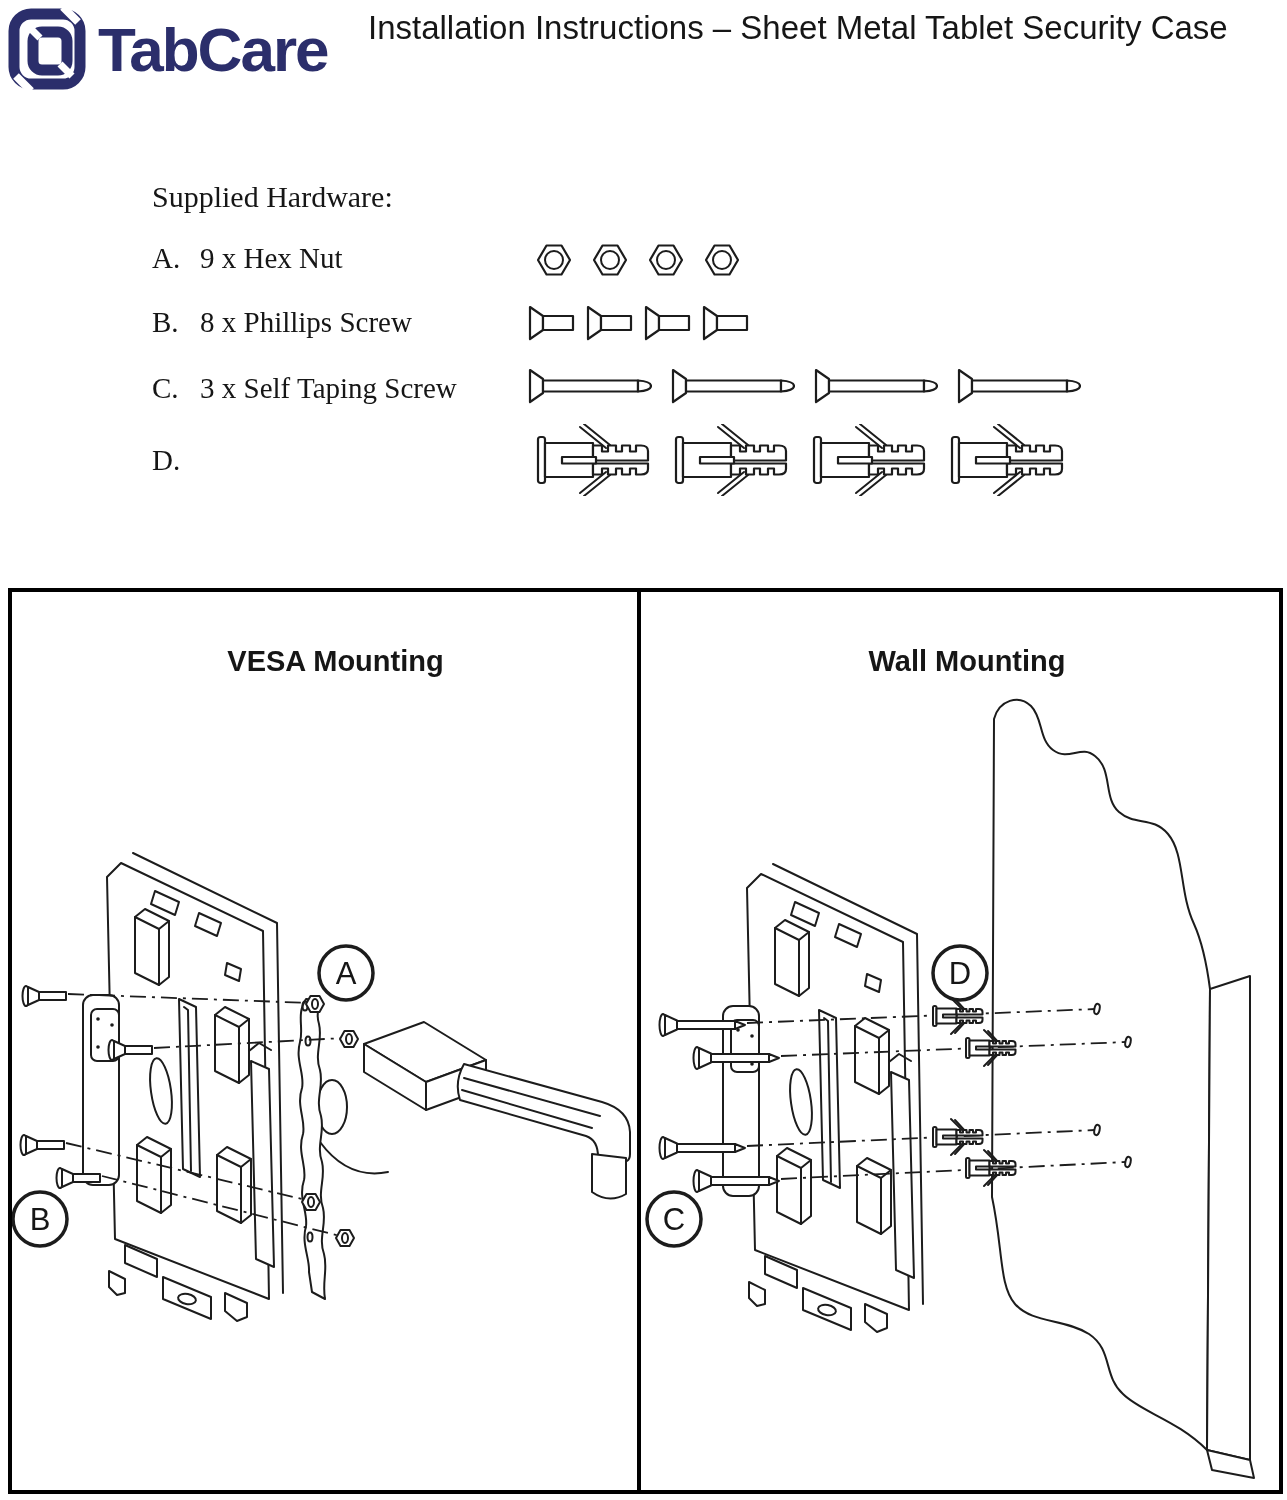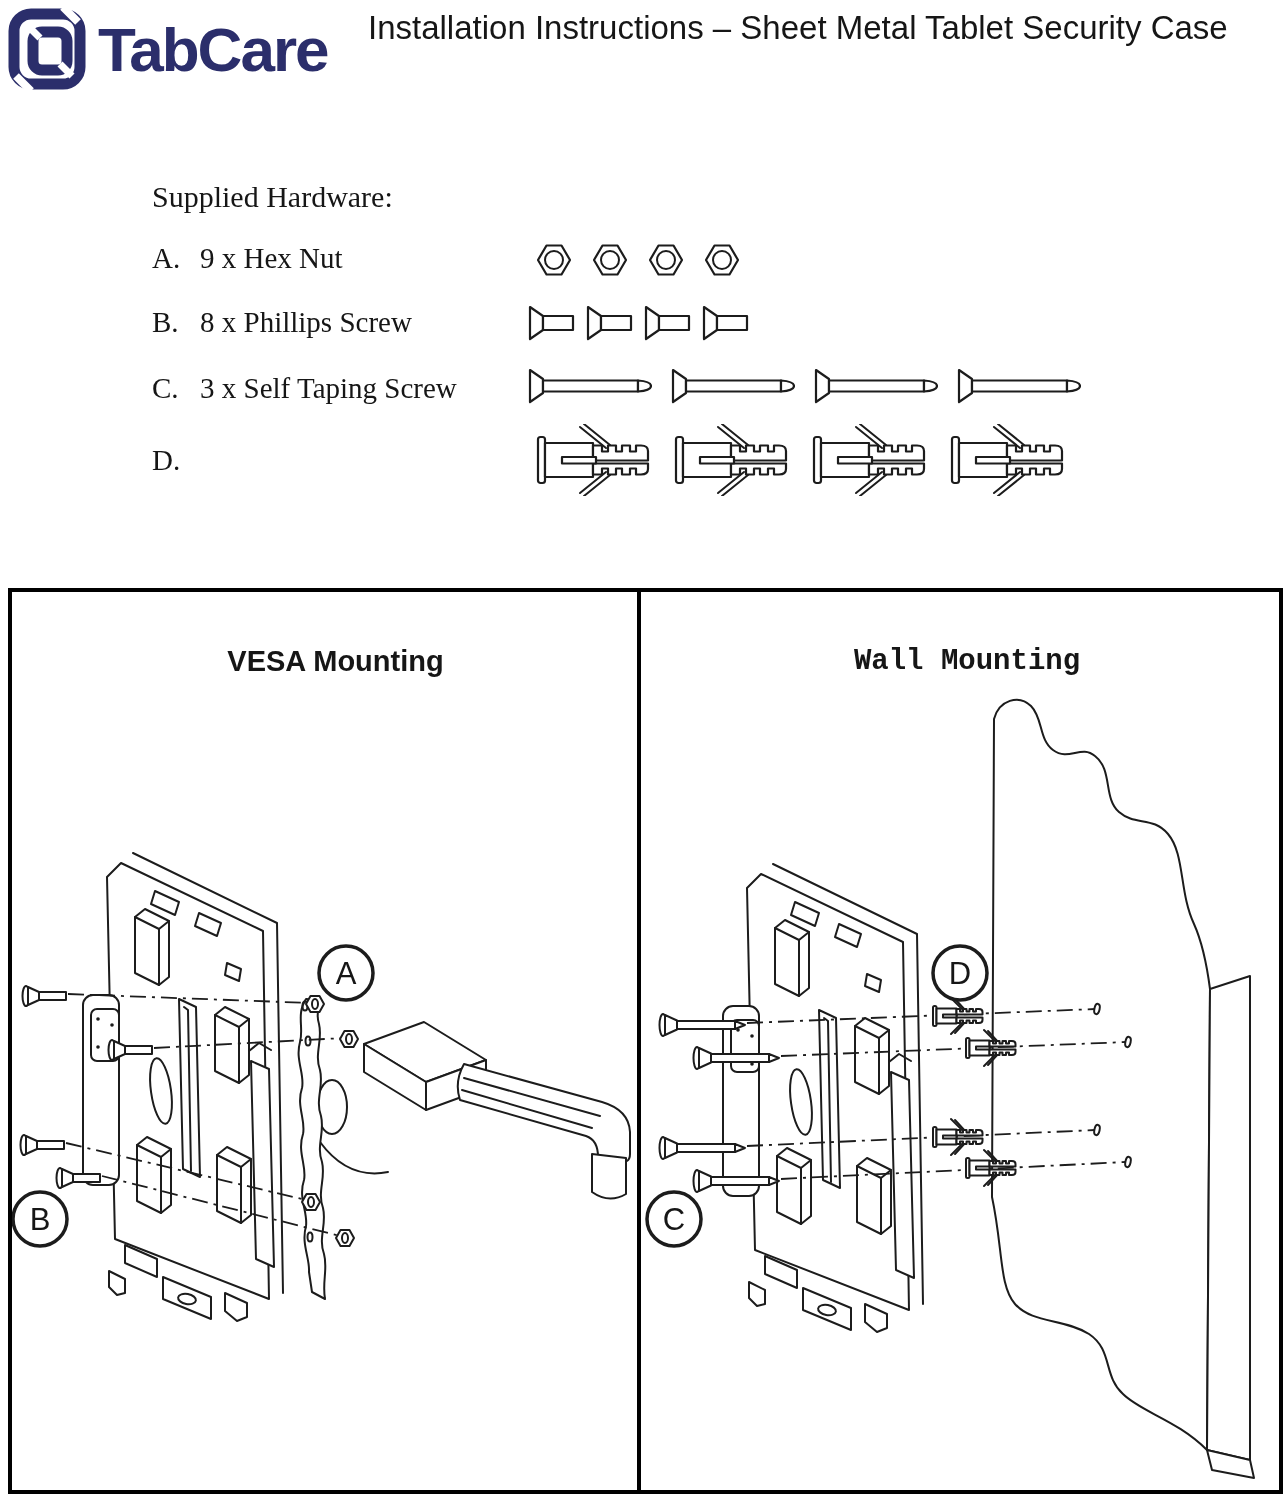--- a/index.html
+++ b/index.html
@@ -13,21 +13,21 @@
   .hw{position:absolute;left:0;top:160px;width:1069px;height:380px;font-family:Liberation Serif, serif;}
   .hw-heading{position:absolute;left:152px;top:20px;font-size:30px;color:#161616;}
   .hw-row{position:absolute;left:152px;font-size:29px;color:#161616;display:flex;}
   .hw-id{width:48px;}
   .hw-icons{position:absolute;display:flex;align-items:center;}
   .panels{position:absolute;left:8px;top:588px;width:1267px;height:898px;border:4px solid #000;}
   .panel{position:absolute;top:0;height:100%;}
   .panel-left{left:0;width:625px;border-right:4px solid #000;}
   .panel-right{left:629px;width:638px;}
   .panel h3{margin:11px;position:absolute;top:42px;width:100%;text-align:center;font-size:29px;color:#161616;}
-  .panel-right h3{padding-left:76px;width:calc(100% - 160px);font-family:Liberation Mono, monospace;}
+  .panel-right h3{padding-left:76px;width:calc(100% - 160px);}
   .diag{position:absolute;left:0;top:0;width:100%;height:100%;}
   svg{display:block;}
   .ln{stroke:#1c1c1c;stroke-width:2;fill:#ffffff;stroke-linejoin:round;stroke-linecap:round;}
   .lnf{stroke:#1c1c1c;stroke-width:2;fill:none;stroke-linejoin:round;stroke-linecap:round;}
   .lead{stroke:#1c1c1c;stroke-width:1.8;fill:none;stroke-dasharray:16 6 3 6;}
   .callout{fill:#ffffff;stroke:#1c1c1c;stroke-width:3.5;}
   .callout-txt{font-family:"Liberation Sans",sans-serif;font-size:31px;fill:#161616;text-anchor:middle;}
   .icn .ln{stroke-width:2.2;}
 </style>
 </head>

